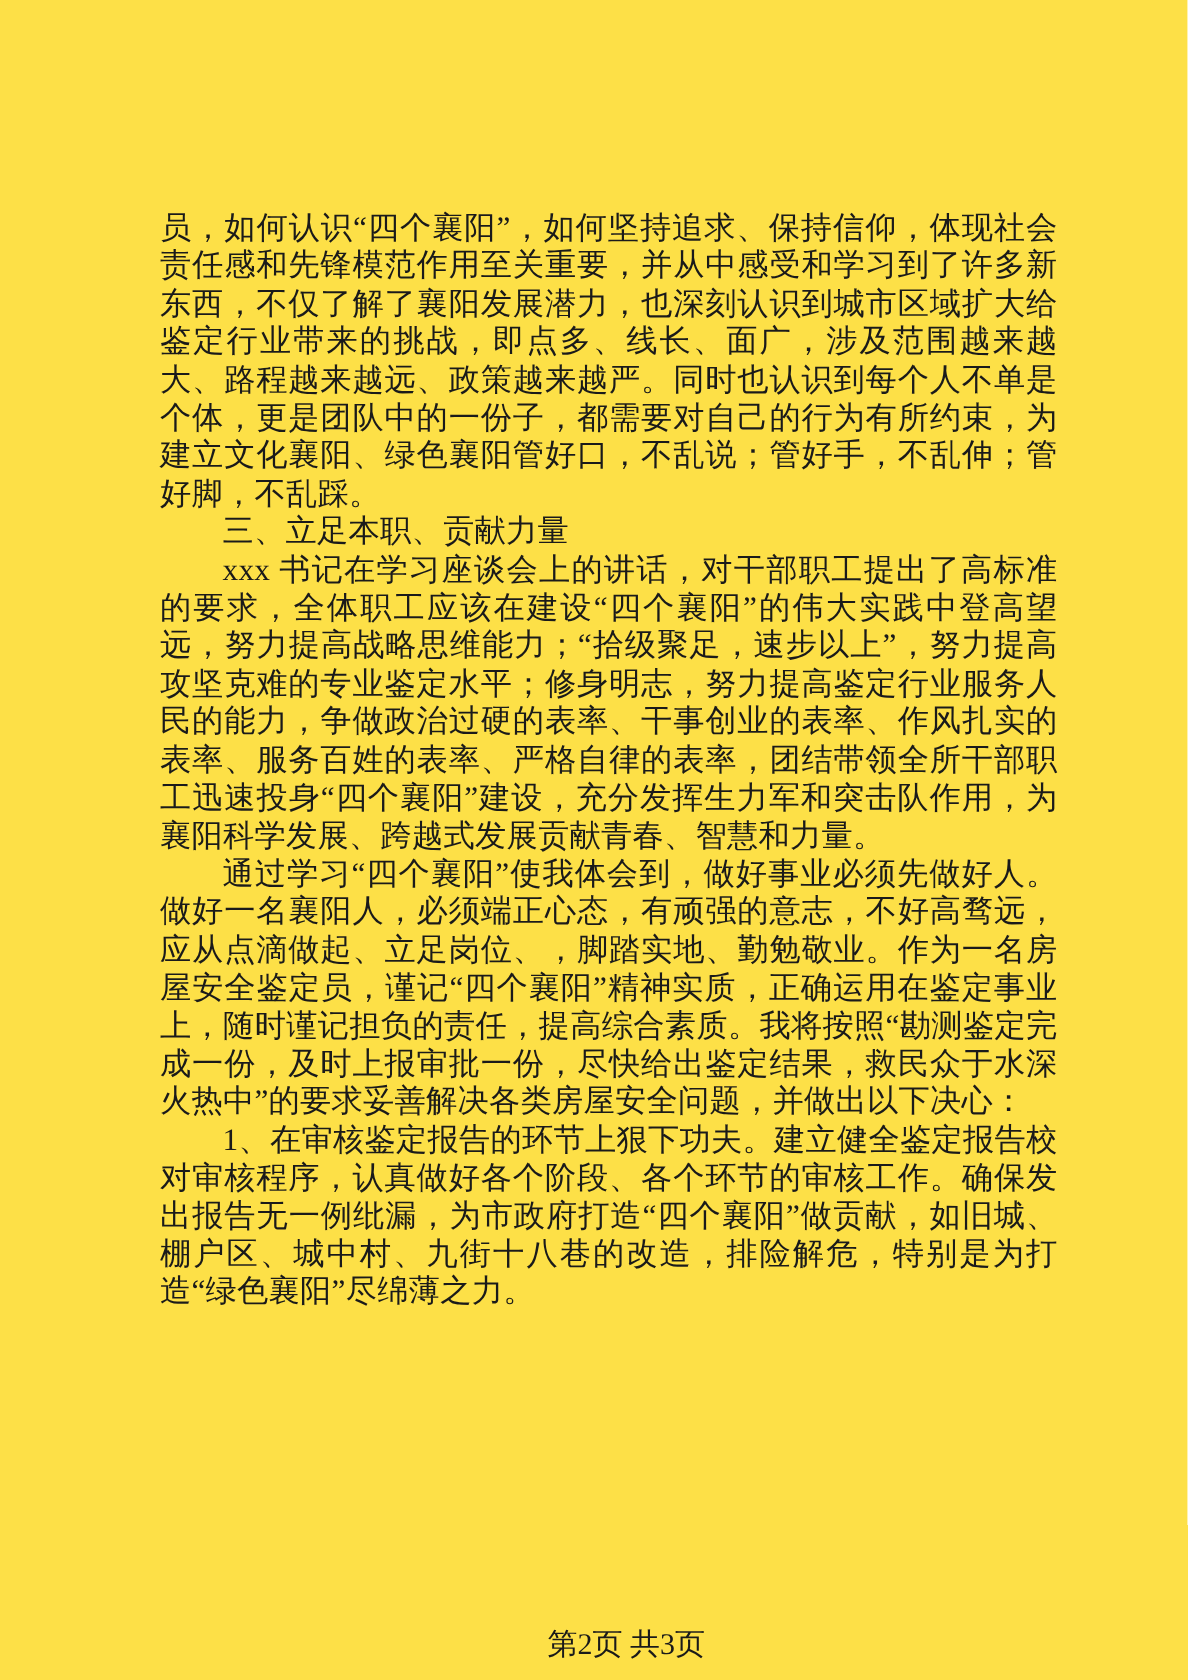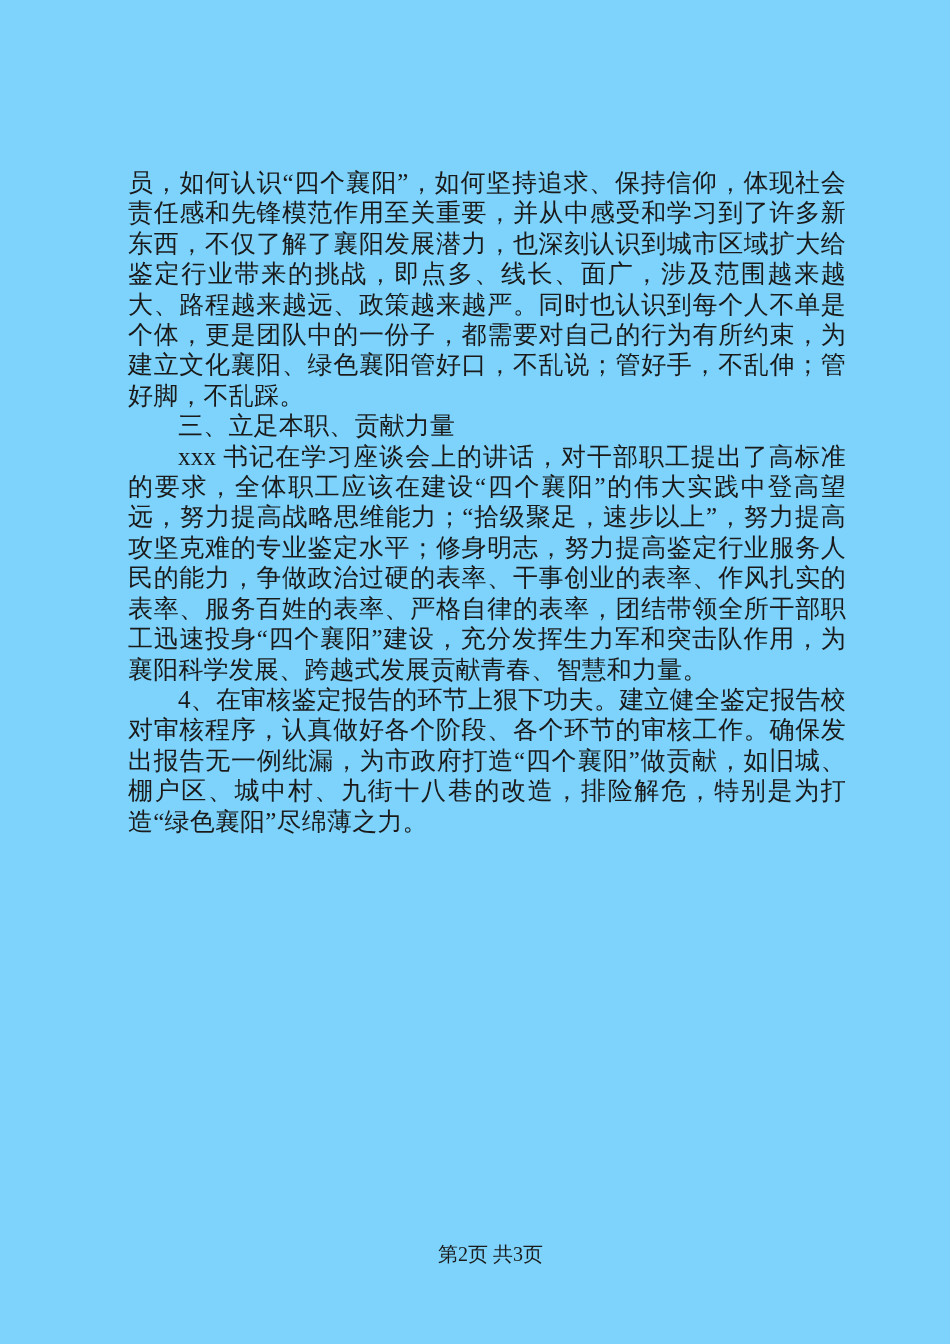--- a/index.html
+++ b/index.html
@@ -4,21 +4,21 @@
 <style>
   html, body {
     margin: 0;
     padding: 0;
     background: #ffffff;
   }
   .page {
     position: relative;
     width: 950px;
     height: 1344px;
-    background: #7dd3fc;
+    background: #fde047;
     overflow: hidden;
     font-family: "Liberation Serif", "DejaVu Serif", serif;
     color: #1a1a1a;
   }
   .textblock {
     position: absolute;
     left: 128px;
     top: 168px;
     width: 718px;
   }
@@ -30,36 +30,37 @@
     text-align: justify;
     letter-spacing: 0.2px;
     word-break: break-all;
   }
   .indent {
     text-indent: 2em;
   }
   .page-footer {
     position: absolute;
     left: 438px;
-    top: 1242px;
-    font-size: 20px;
+    top: 1304px;
+    font-size: 24px;
     line-height: 24px;
     color: #1a1a1a;
     white-space: nowrap;
   }
 </style>
 </head>
 <body>
 
 <div class="page">
 
   <div class="textblock">
     <p class="para">员，如何认识“四个襄阳”，如何坚持追求、保持信仰，体现社会责任感和先锋模范作用至关重要，并从中感受和学习到了许多新东西，不仅了解了襄阳发展潜力，也深刻认识到城市区域扩大给鉴定行业带来的挑战，即点多、线长、面广，涉及范围越来越大、路程越来越远、政策越来越严。同时也认识到每个人不单是个体，更是团队中的一份子，都需要对自己的行为有所约束，为建立文化襄阳、绿色襄阳管好口，不乱说；管好手，不乱伸；管好脚，不乱踩。</p>
     <p class="para indent">三、立足本职、贡献力量</p>
     <p class="para indent">xxx 书记在学习座谈会上的讲话，对干部职工提出了高标准的要求，全体职工应该在建设“四个襄阳”的伟大实践中登高望远，努力提高战略思维能力；“拾级聚足，速步以上”，努力提高攻坚克难的专业鉴定水平；修身明志，努力提高鉴定行业服务人民的能力，争做政治过硬的表率、干事创业的表率、作风扎实的表率、服务百姓的表率、严格自律的表率，团结带领全所干部职工迅速投身“四个襄阳”建设，充分发挥生力军和突击队作用，为襄阳科学发展、跨越式发展贡献青春、智慧和力量。</p>
-    <p class="para indent">4、在审核鉴定报告的环节上狠下功夫。建立健全鉴定报告校对审核程序，认真做好各个阶段、各个环节的审核工作。确保发出报告无一例纰漏，为市政府打造“四个襄阳”做贡献，如旧城、棚户区、城中村、九街十八巷的改造，排险解危，特别是为打造“绿色襄阳”尽绵薄之力。</p>
+    <p class="para indent">通过学习“四个襄阳”使我体会到，做好事业必须先做好人。做好一名襄阳人，必须端正心态，有顽强的意志，不好高骛远，应从点滴做起、立足岗位、，脚踏实地、勤勉敬业。作为一名房屋安全鉴定员，谨记“四个襄阳”精神实质，正确运用在鉴定事业上，随时谨记担负的责任，提高综合素质。我将按照“勘测鉴定完成一份，及时上报审批一份，尽快给出鉴定结果，救民众于水深火热中”的要求妥善解决各类房屋安全问题，并做出以下决心：</p>
+    <p class="para indent">1、在审核鉴定报告的环节上狠下功夫。建立健全鉴定报告校对审核程序，认真做好各个阶段、各个环节的审核工作。确保发出报告无一例纰漏，为市政府打造“四个襄阳”做贡献，如旧城、棚户区、城中村、九街十八巷的改造，排险解危，特别是为打造“绿色襄阳”尽绵薄之力。</p>
   </div>
 
   <div class="page-footer">
     <span>第2页 共3页</span>
   </div>
 
 </div>
 
 </body></html>

